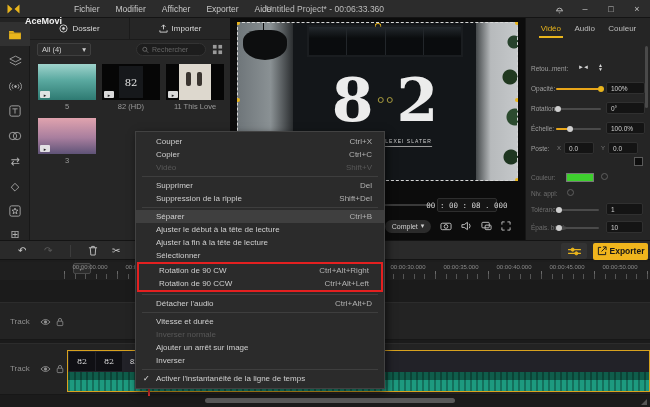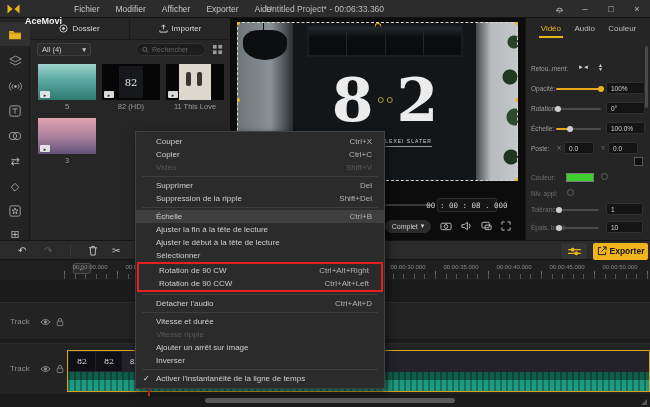--- a/index.html
+++ b/index.html
@@ -516,29 +516,29 @@
     <div class="mi">
         <span>Supprimer</span>
         <span class="sc">Del</span>
       </div>
     <div class="mi">
         <span>Suppression de la ripple</span>
         <span class="sc">Shift+Del</span>
       </div>
     <div class="msep"></div>
     <div class="mi hov">
-        <span>Échelle</span>
+        <span>Séparer</span>
         <span class="sc">Ctrl+B</span>
       </div>
     <div class="mi">
+        <span>Ajuster le début à la tête de lecture</span>
+        <span class="sc"></span>
+      </div>
+    <div class="mi">
         <span>Ajuster la fin à la tête de lecture</span>
-        <span class="sc"></span>
-      </div>
-    <div class="mi">
-        <span>Ajuster le début à la tête de lecture</span>
         <span class="sc"></span>
       </div>
     <div class="mi">
         <span>Sélectionner</span>
         <span class="sc"></span>
       </div>
     <div class="redbox">
       <div class="mi">
           <span>Rotation de 90 CW</span>
           <span class="sc">Ctrl+Alt+Right</span>
@@ -552,21 +552,21 @@
     <div class="mi">
         <span>Détacher l'audio</span>
         <span class="sc">Ctrl+Alt+D</span>
       </div>
     <div class="msep"></div>
     <div class="mi">
         <span>Vitesse et durée</span>
         <span class="sc"></span>
       </div>
     <div class="mi disabled">
-        <span>Vitesse ripple</span>
+        <span>Inverser normale</span>
         <span class="sc"></span>
       </div>
     <div class="mi">
         <span>Ajouter un arrêt sur image</span>
         <span class="sc"></span>
       </div>
     <div class="mi">
         <span>Inverser</span>
         <span class="sc"></span>
       </div>

